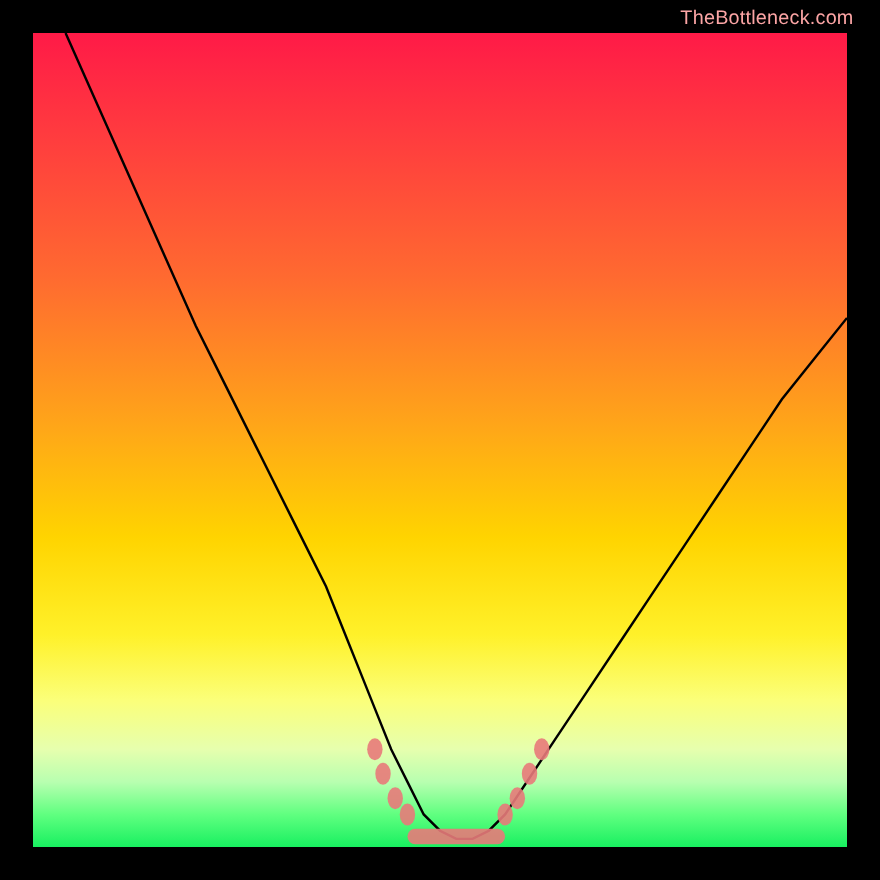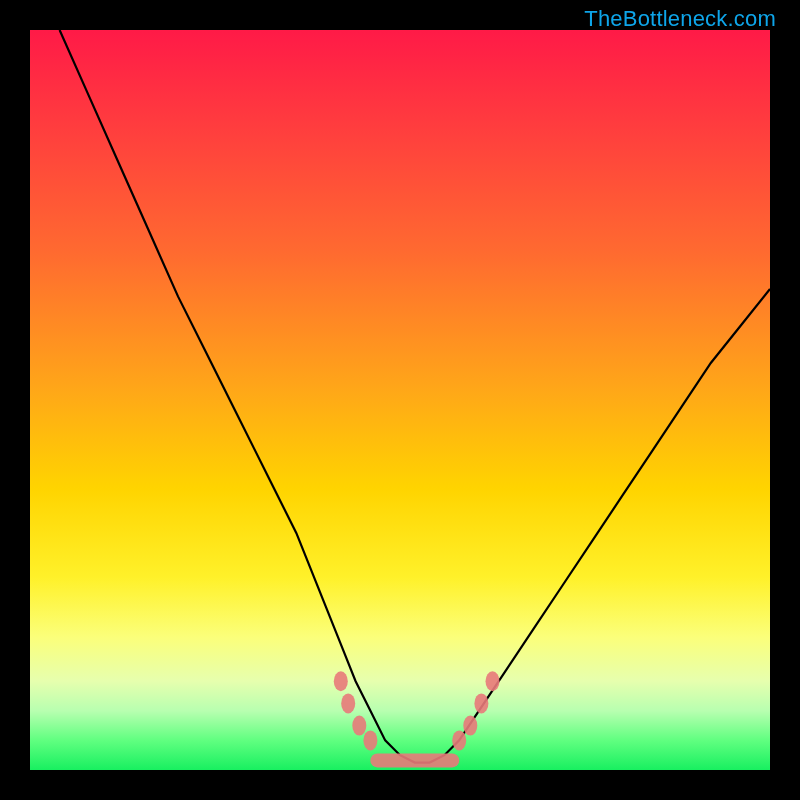--- a/index.html
+++ b/index.html
@@ -36,22 +36,22 @@
       #e6ffae 88%,
       #b8ffb0 92%,
       #60ff80 96%,
       #18f060 100%
     );
   }
   .watermark {
     position: absolute;
     top: 6px;
     right: 24px;
-    color: #0ea5e9;
-    font-size: 22px;
+    color: #fca5a5;
+    font-size: 18px;
     letter-spacing: 0.2px;
     user-select: none;
   }
   svg.curve {
     position: absolute;
     left: 0;
     top: 0;
     width: 740px;
     height: 740px;
   }

